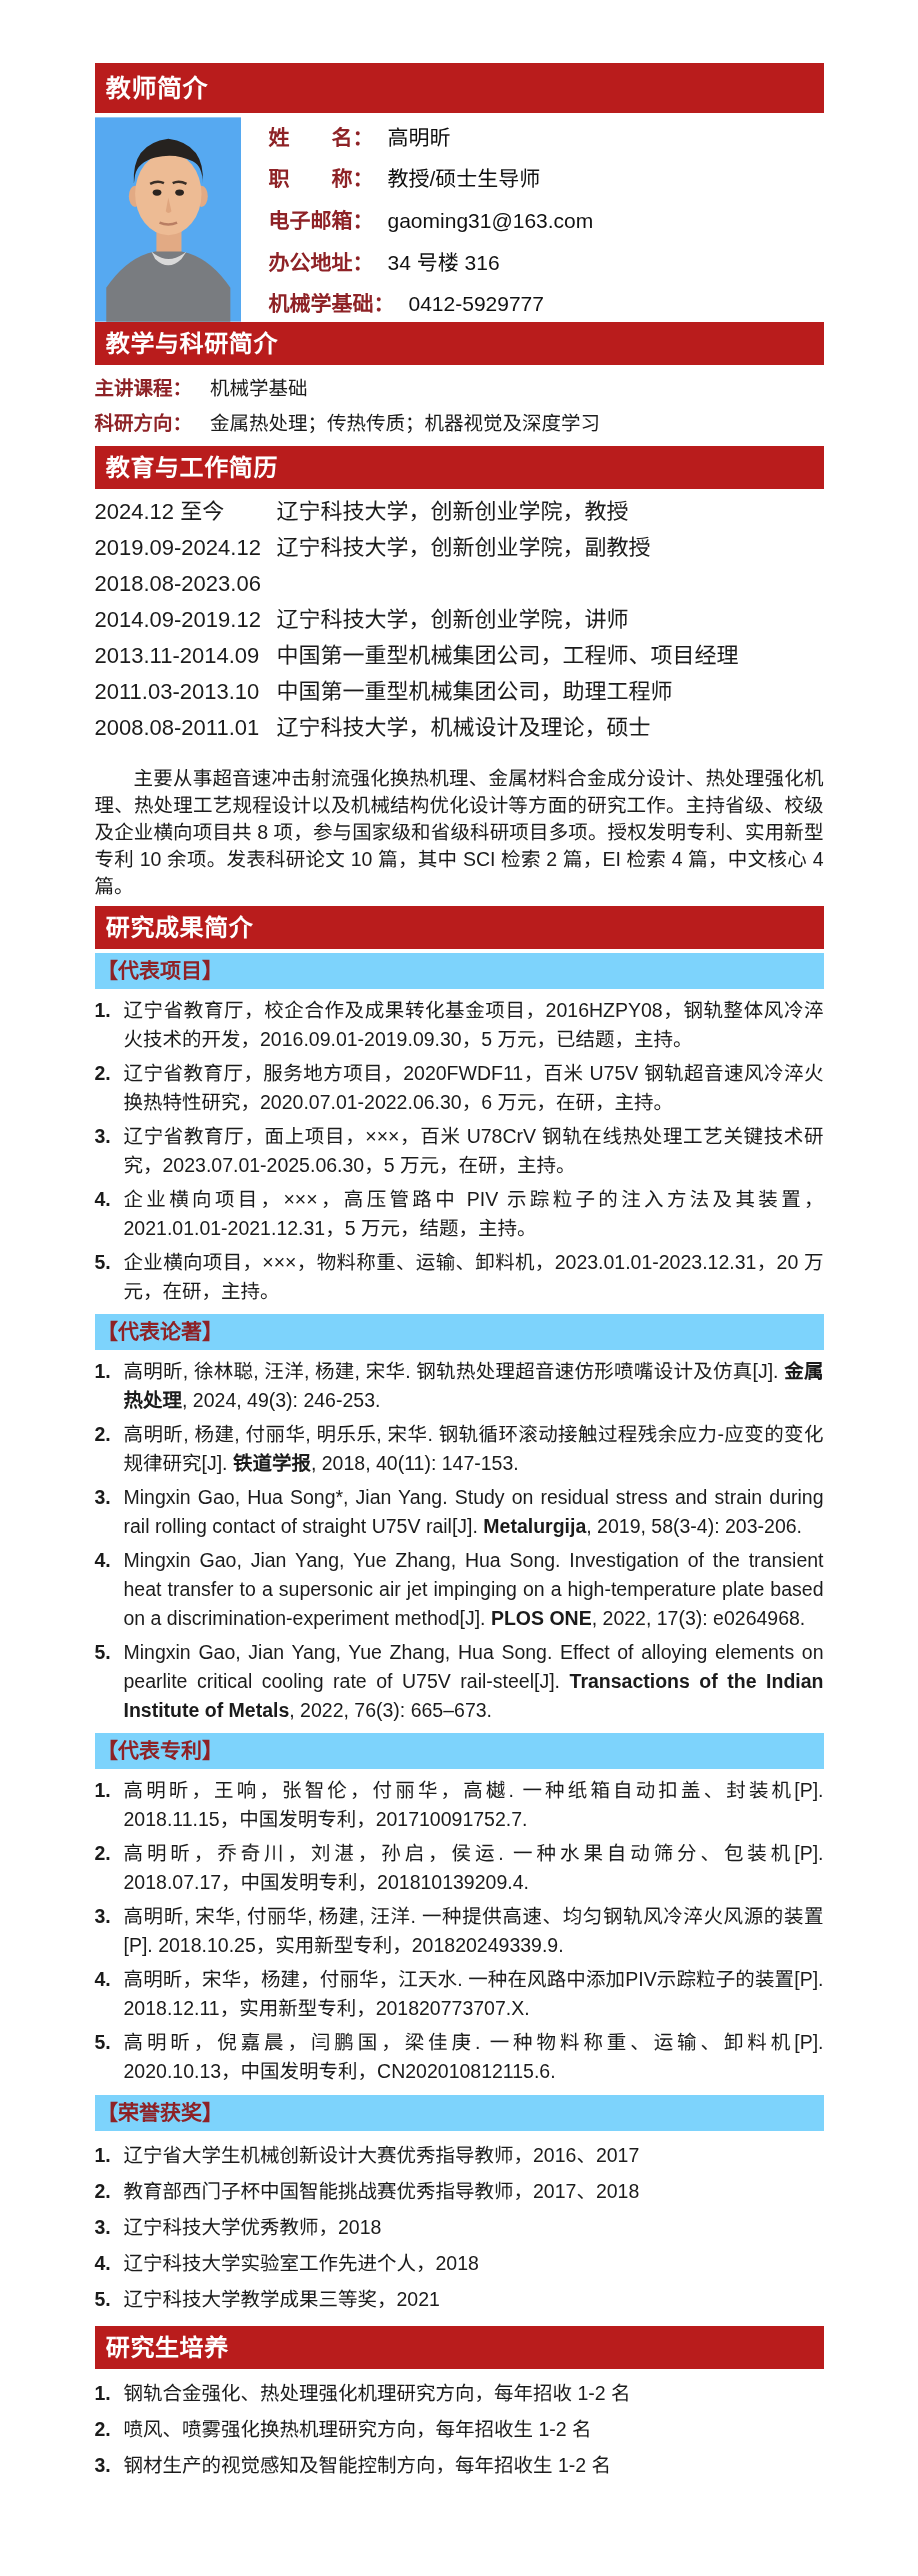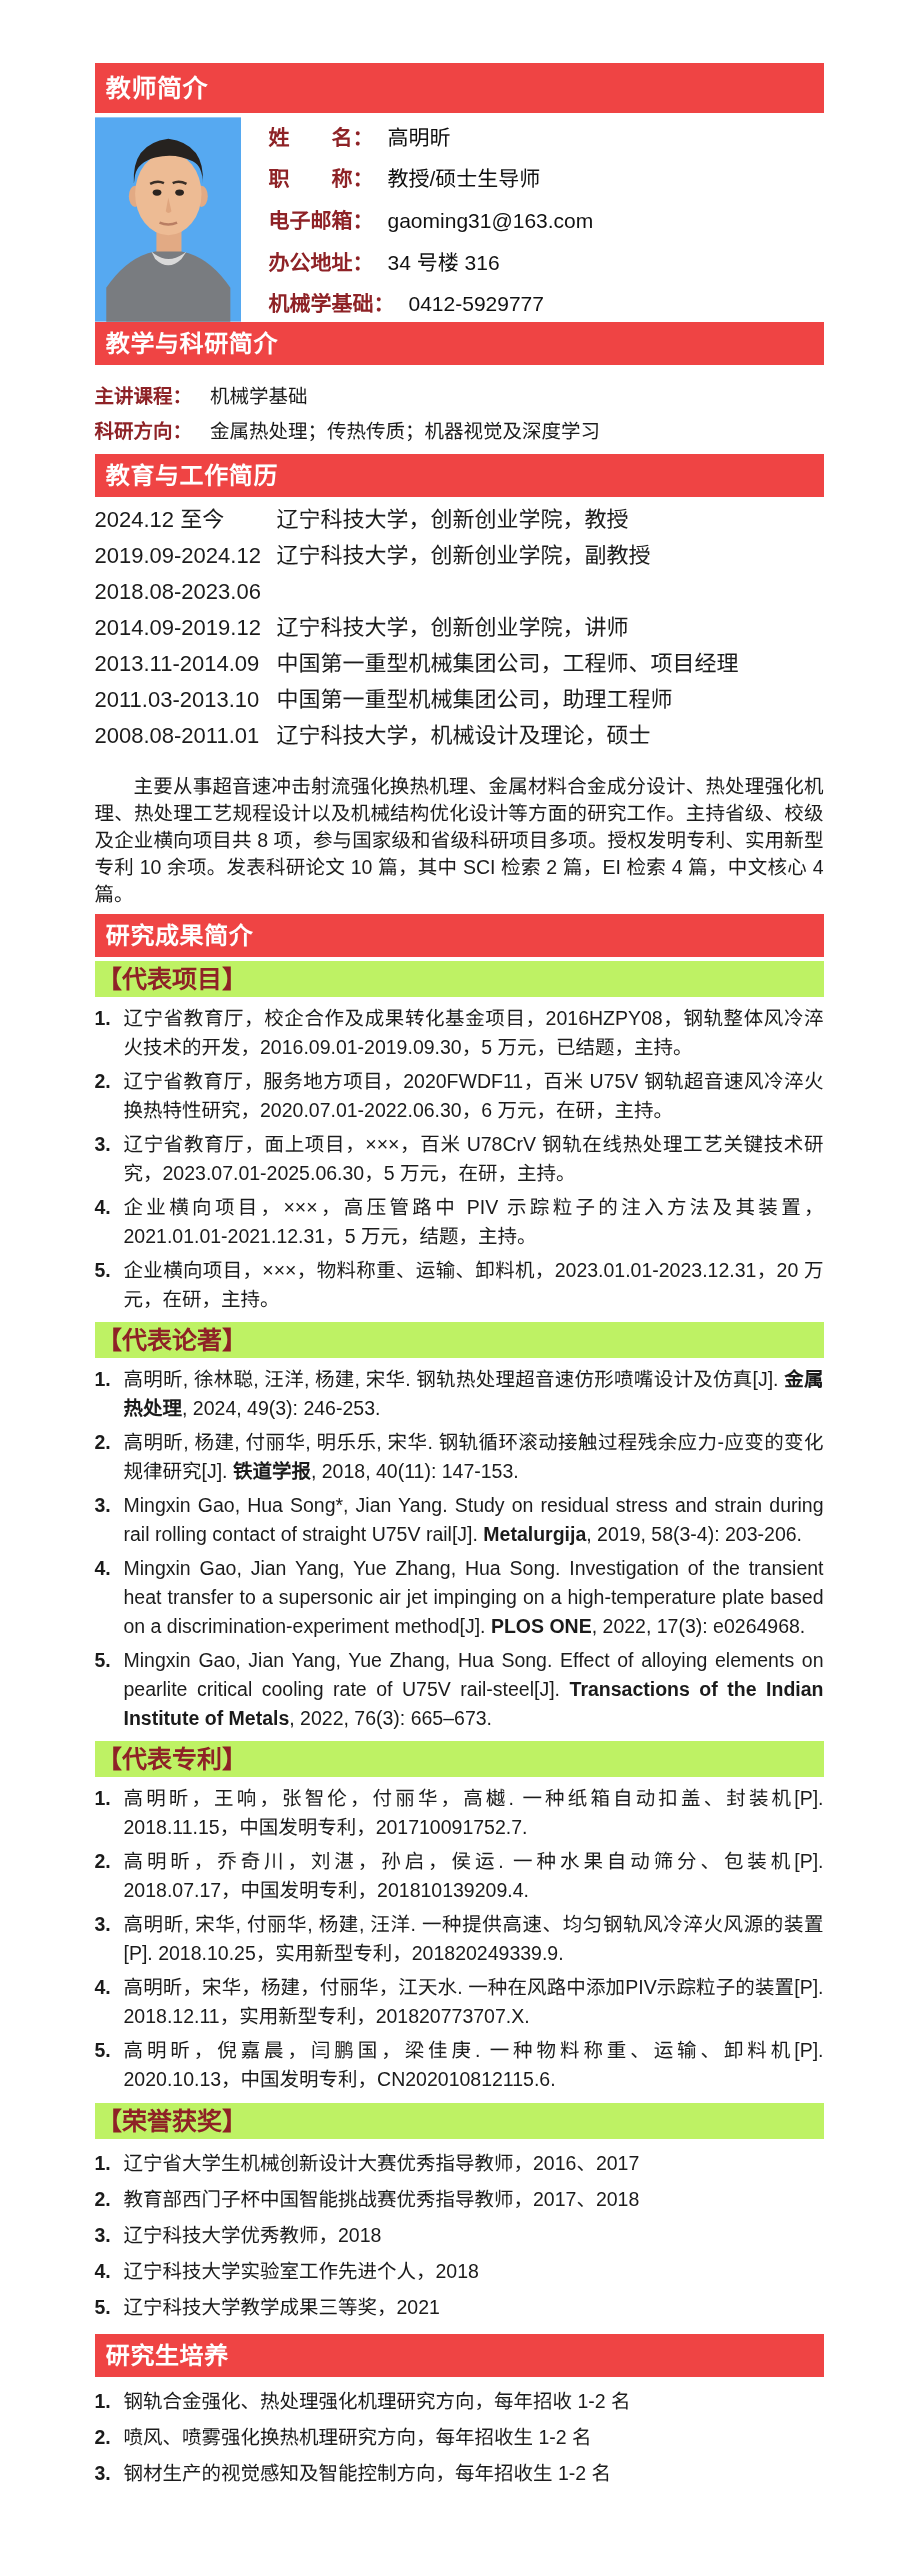--- a/index.html
+++ b/index.html
@@ -6,61 +6,61 @@
   body {
     width: 918px; height: 2576px; overflow: hidden;
     font-family: "Liberation Sans", sans-serif;
     color: #1b1b1b;
     -webkit-font-smoothing: antialiased;
   }
   .content { width: 729px; margin: 0 auto; padding-top: 63px; }
 
   
   .bar {
-    background: #ef4444; color: #ffffff; font-weight: bold;
+    background: #b91c1c; color: #ffffff; font-weight: bold;
     height: 43px; line-height: 43px; font-size: 24px;
     padding-left: 11.3px; box-sizing: border-box;
     letter-spacing: 0.6px;
   }
   .bar-lg { height: 50px; line-height: 50px; font-size: 25px; }
 
   
   .profile-row { display: flex; margin-top: 4.4px; height: 205px; }
   .photo { width: 146px; height: 205px; flex: none; }
   .photo svg { display: block; }
   .fields {
     flex: 1; padding: 7.5px 0 6.3px 28px; box-sizing: border-box;
     display: flex; flex-direction: column; justify-content: space-between;
   }
   .f-row { display: flex; align-items: flex-end; font-size: 21px; line-height: 25px; }
   .f-label { color: #8E2226; font-weight: bold; flex: none; }
   .f-value { margin-left: 14px; color: #111111; }
 
   
-  .kv-block { padding: 14px 0 5px; }
+  .kv-block { padding: 6px 0 5px; }
   .kv-row { font-size: 19.5px; line-height: 35px; }
   .kv-label { color: #8E2226; font-weight: bold; }
   .kv-value { margin-left: 12.6px; }
 
   
   .timeline { padding: 5px 0 10px; font-size: 22px; }
   .t-row { display: flex; line-height: 36px; }
   .t-period { width: 182px; flex: none; }
   .t-detail { flex: 1; }
 
   
   .para {
     font-size: 19.5px; line-height: 27px; text-align: justify;
     text-indent: 2em; margin: 8.8px 0 6.3px;
   }
 
   
   .strip {
-    background: #bef264; color: #8E2226; font-weight: bold;
-    font-size: 25px; height: 36px; line-height: 36px;
+    background: #7dd3fc; color: #8E2226; font-weight: bold;
+    font-size: 21px; height: 36px; line-height: 36px;
     padding-left: 2.5px; margin-top: 3.8px;
   }
 
   
   .num-list { list-style: none; margin: 6.3px 0 8.8px; padding: 0; counter-reset: li; font-size: 19.5px; }
   .num-list li {
     position: relative; padding-left: 29px; margin-bottom: 5px;
     line-height: 29px; text-align: justify; counter-increment: li;
   }
   .num-list li::before {

